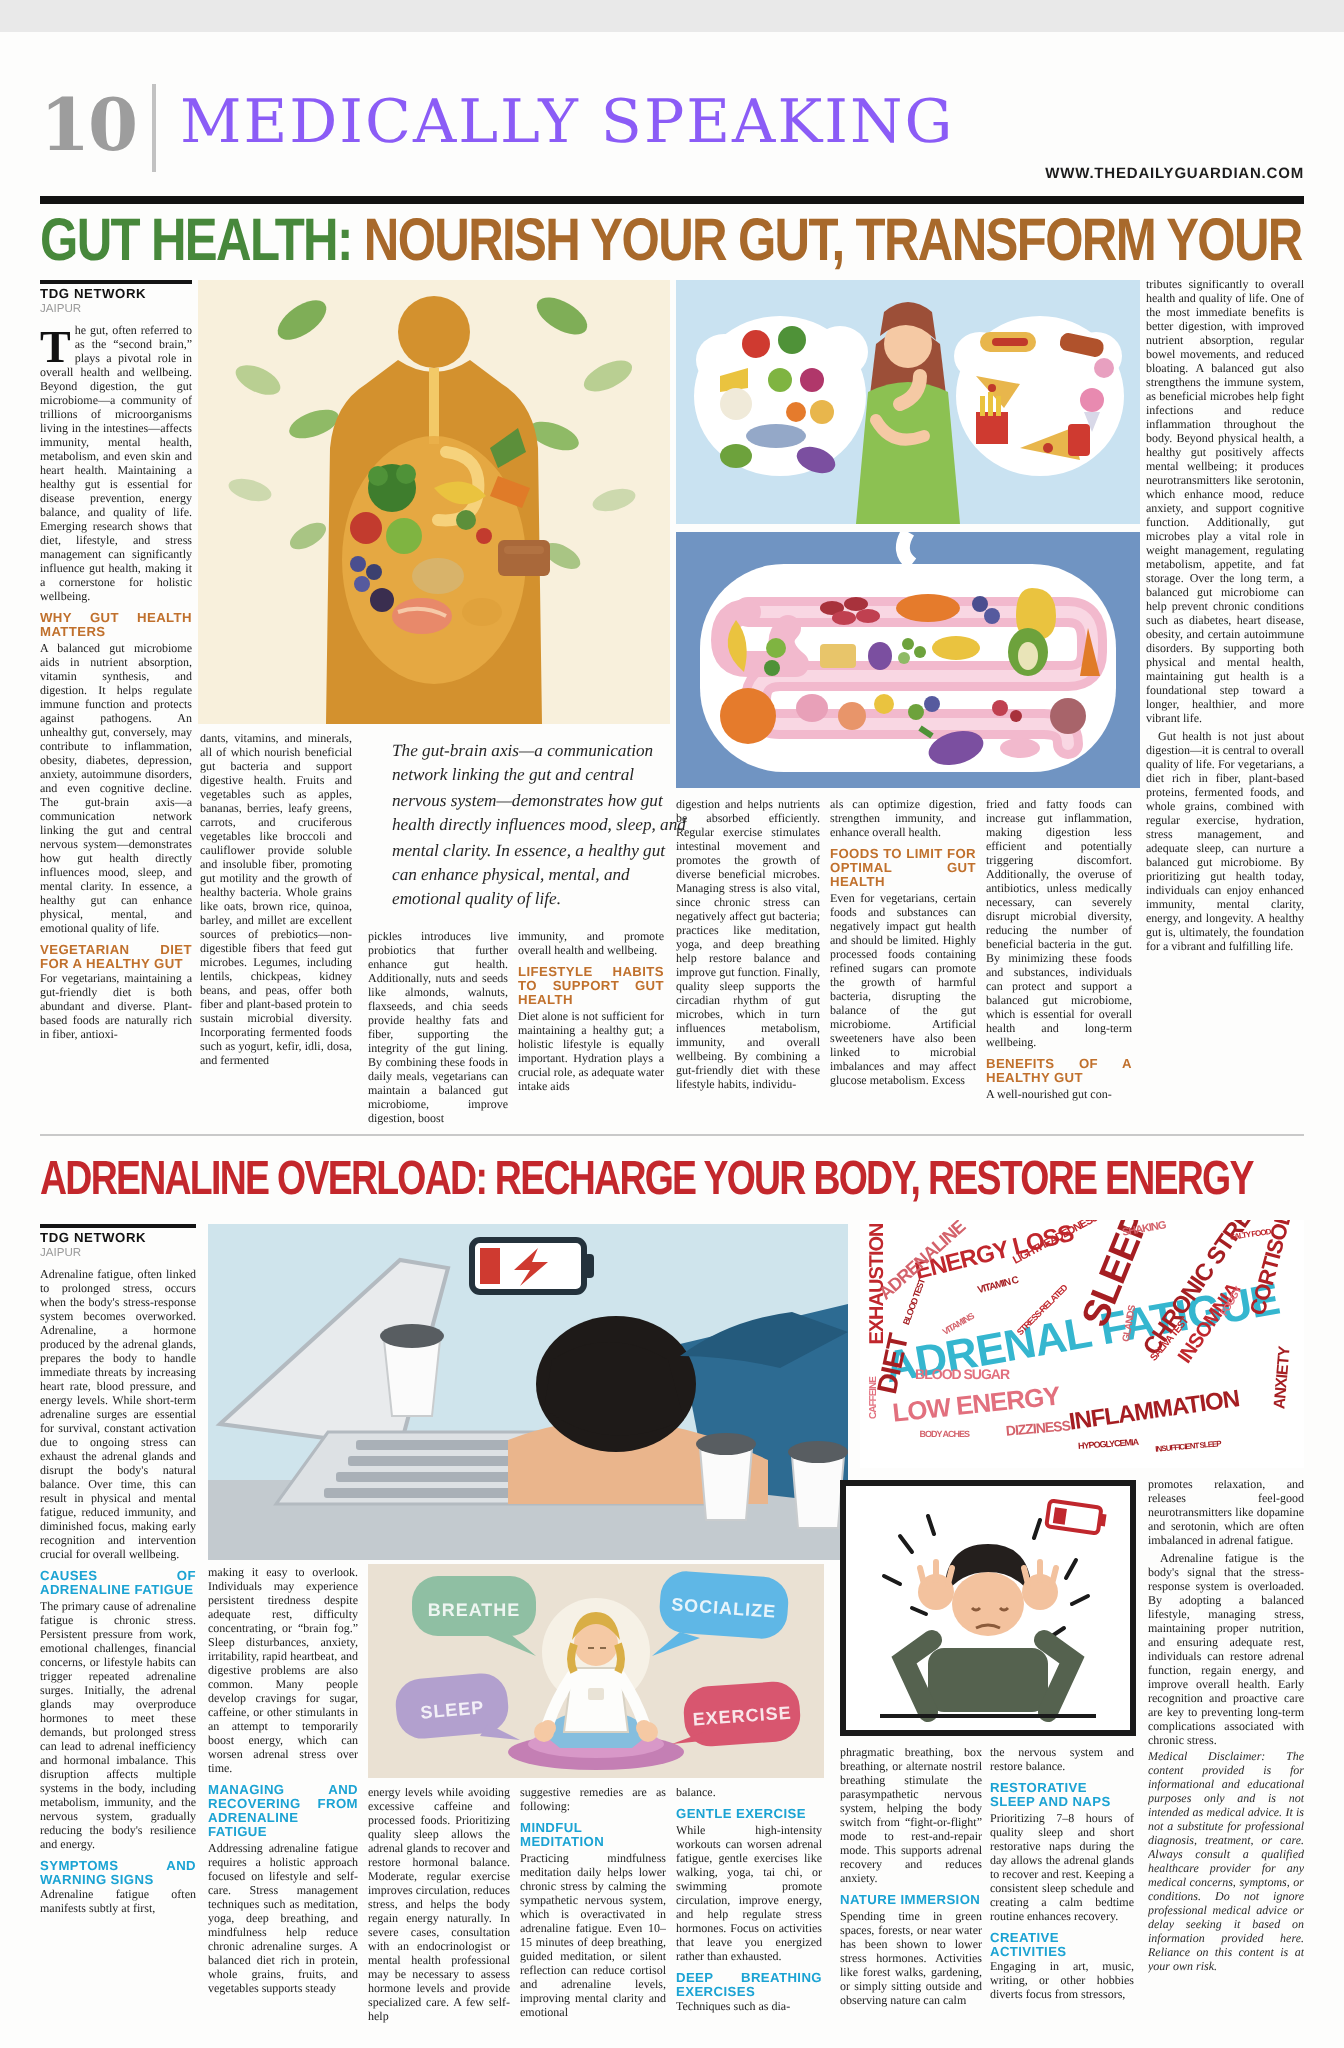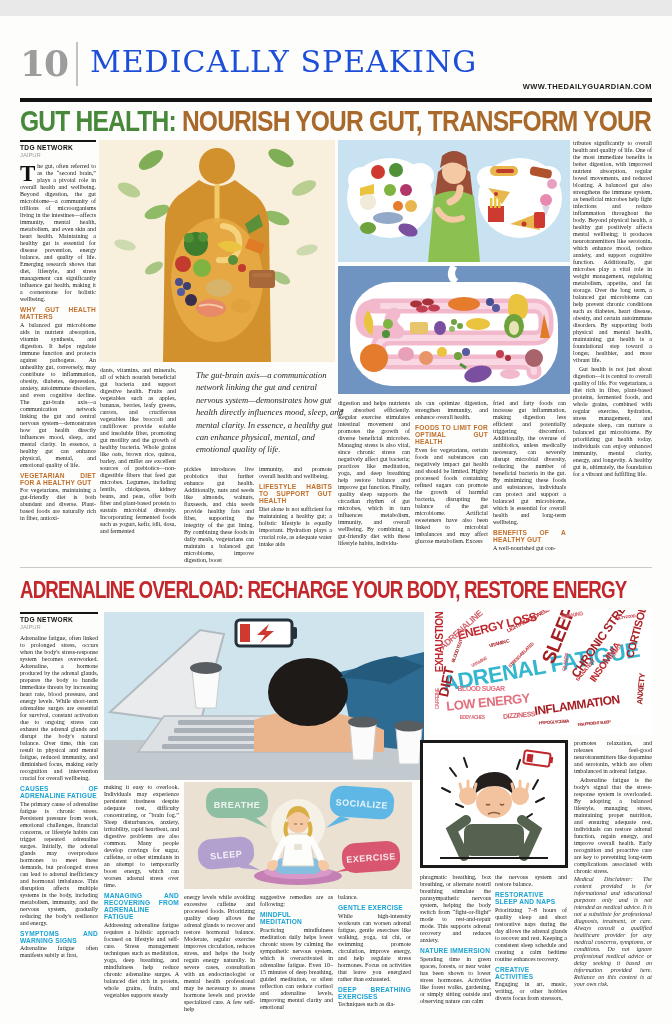--- a/index.html
+++ b/index.html
@@ -2,21 +2,21 @@
 <html><head>
 <meta charset="utf-8">
 <style>
   html,body{margin:0;padding:0;background:#e9e9e9;}
   #page{position:relative;width:672px;height:1024px;background:#fdfdfc;margin:16px auto;overflow:hidden;
         font-family:"Liberation Serif",serif;color:#1c1c1c;}
   
   .mast{position:absolute;left:20px;top:22px;width:632px;height:58px;}
   .pgnum{position:absolute;left:0;top:4px;font:700 36px "DejaVu Serif",serif;color:#9d9d9d;letter-spacing:-1px;}
   .mastdiv{position:absolute;left:56px;top:4px;width:2px;height:44px;background:#c2c2c2;}
-  .secttitle{position:absolute;left:70px;top:6px;font:400 30px "DejaVu Serif",serif;color:#1d4ed8;letter-spacing:1px;white-space:nowrap;}
+  .secttitle{position:absolute;left:70px;top:6px;font:400 30px "DejaVu Serif",serif;color:#8b5cf6;letter-spacing:1px;white-space:nowrap;}
   .pubblock{position:absolute;left:416px;top:10px;font:700 6.8px "DejaVu Serif",serif;line-height:1.75;letter-spacing:.5px;color:#222;white-space:nowrap;}
   .website{position:absolute;right:0;top:44px;font:700 7.5px "Liberation Sans",sans-serif;letter-spacing:.4px;color:#1d1d1d;}
   .mastrule{position:absolute;left:20px;top:82px;width:632px;height:3.5px;background:#121212;}
   
   .hl1{position:absolute;left:20px;top:88px;white-space:nowrap;transform:scaleX(.82);transform-origin:0 0;
        font:800 30px "Liberation Sans",sans-serif;letter-spacing:-1px;}
   .hl1 .lead{color:#47883b;} .hl1 .rest{color:#a8692b;}
   .hl2{position:absolute;left:20px;top:560px;white-space:nowrap;transform:scaleX(.78);transform-origin:0 0;
        font:800 24px "Liberation Sans",sans-serif;letter-spacing:-1.1px;color:#c3272c;}
   .artsep{position:absolute;left:20px;top:551px;width:632px;border-top:1px solid #c9c9c9;}

